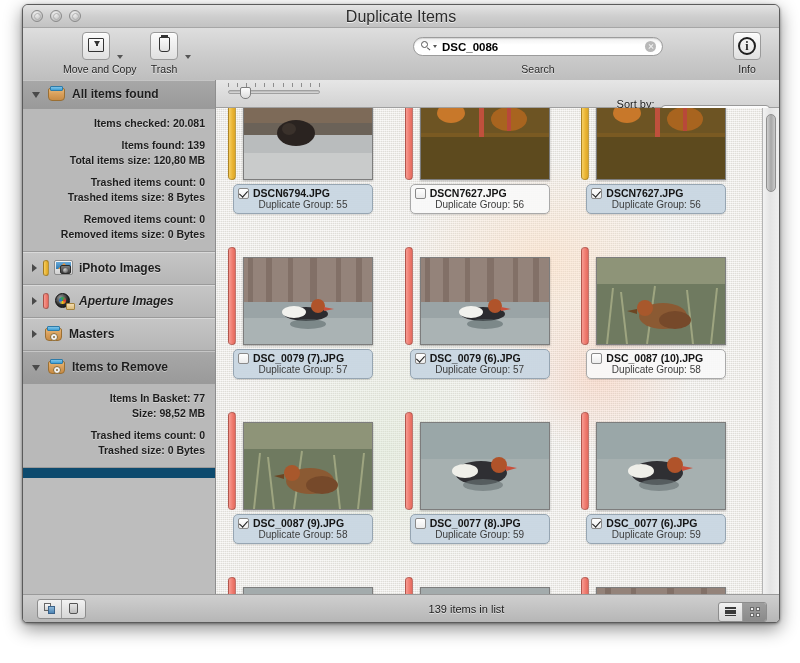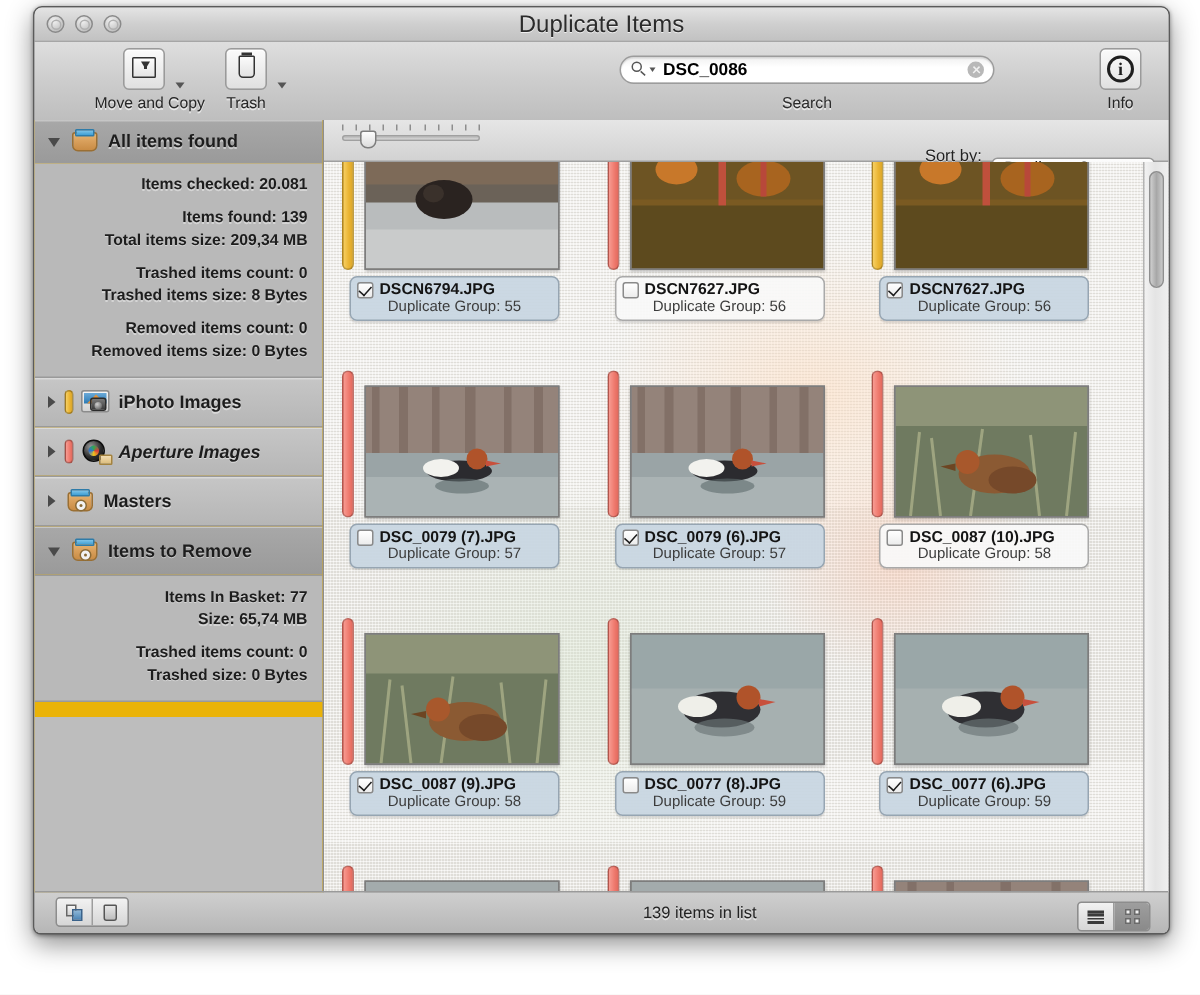--- a/index.html
+++ b/index.html
@@ -128,21 +128,21 @@
     text-shadow: 0 1px 0 rgba(255,255,255,0.65);
   }
   
   .body {
     position: absolute; top: 75px; left: 0; right: 0; bottom: 27px;
     display: flex;
     background: #c8c8c8;
   }
   .sidebar {
     width: 192px; flex: 0 0 192px;
-    background: #eab308;
+    background: #0c4a6e;
     border-right: 1px solid #8e8e8e;
     overflow: hidden;
     position: relative;
   }
   .grp-header {
     height: 28px; display: flex; align-items: center;
     padding-left: 6px; gap: 4px;
     border-bottom: 1px solid #9a9a9a;
     background: linear-gradient(to bottom, #a8a8a8, #9a9a9a);
     box-shadow: 0 1px 0 rgba(255,255,255,0.35) inset;
@@ -493,21 +493,21 @@
         <span class="ico">
           <span class="basket basket-blue"></span>
         </span>
         <span class="grp-title">All items found</span>
       </div>
 
       <div class="stats">
         <div class="stat-row">Items checked: 20.081</div>
         <div class="stat-gap"></div>
         <div class="stat-row">Items found: 139</div>
-        <div class="stat-row">Total items size: 209,34 MB</div>
+        <div class="stat-row">Total items size: 120,80 MB</div>
         <div class="stat-gap"></div>
         <div class="stat-row">Trashed items count: 0</div>
         <div class="stat-row">Trashed items size: 8 Bytes</div>
         <div class="stat-gap"></div>
         <div class="stat-row">Removed items count: 0</div>
         <div class="stat-row">Removed items size: 0 Bytes</div>
       </div>
 
       <div class="grp-header light" style="height:32px;">
         <span class="disc"></span>
@@ -544,21 +544,21 @@
         <span class="disc open"></span>
         <span class="ico">
           <span class="basket basket-blue"></span>
             <span class="gear"></span>
         </span>
         <span class="grp-title">Items to Remove</span>
       </div>
 
       <div class="stats">
         <div class="stat-row">Items In Basket: 77</div>
-        <div class="stat-row">Size: 65,74 MB</div>
+        <div class="stat-row">Size: 98,52 MB</div>
         <div class="stat-gap"></div>
         <div class="stat-row">Trashed items count: 0</div>
         <div class="stat-row">Trashed size: 0 Bytes</div>
       </div>
 
       <div class="sb-filler" style="position:absolute;left:0;right:0;bottom:0;top:398px;"></div>
     </div>
 
     <div class="content">
 

